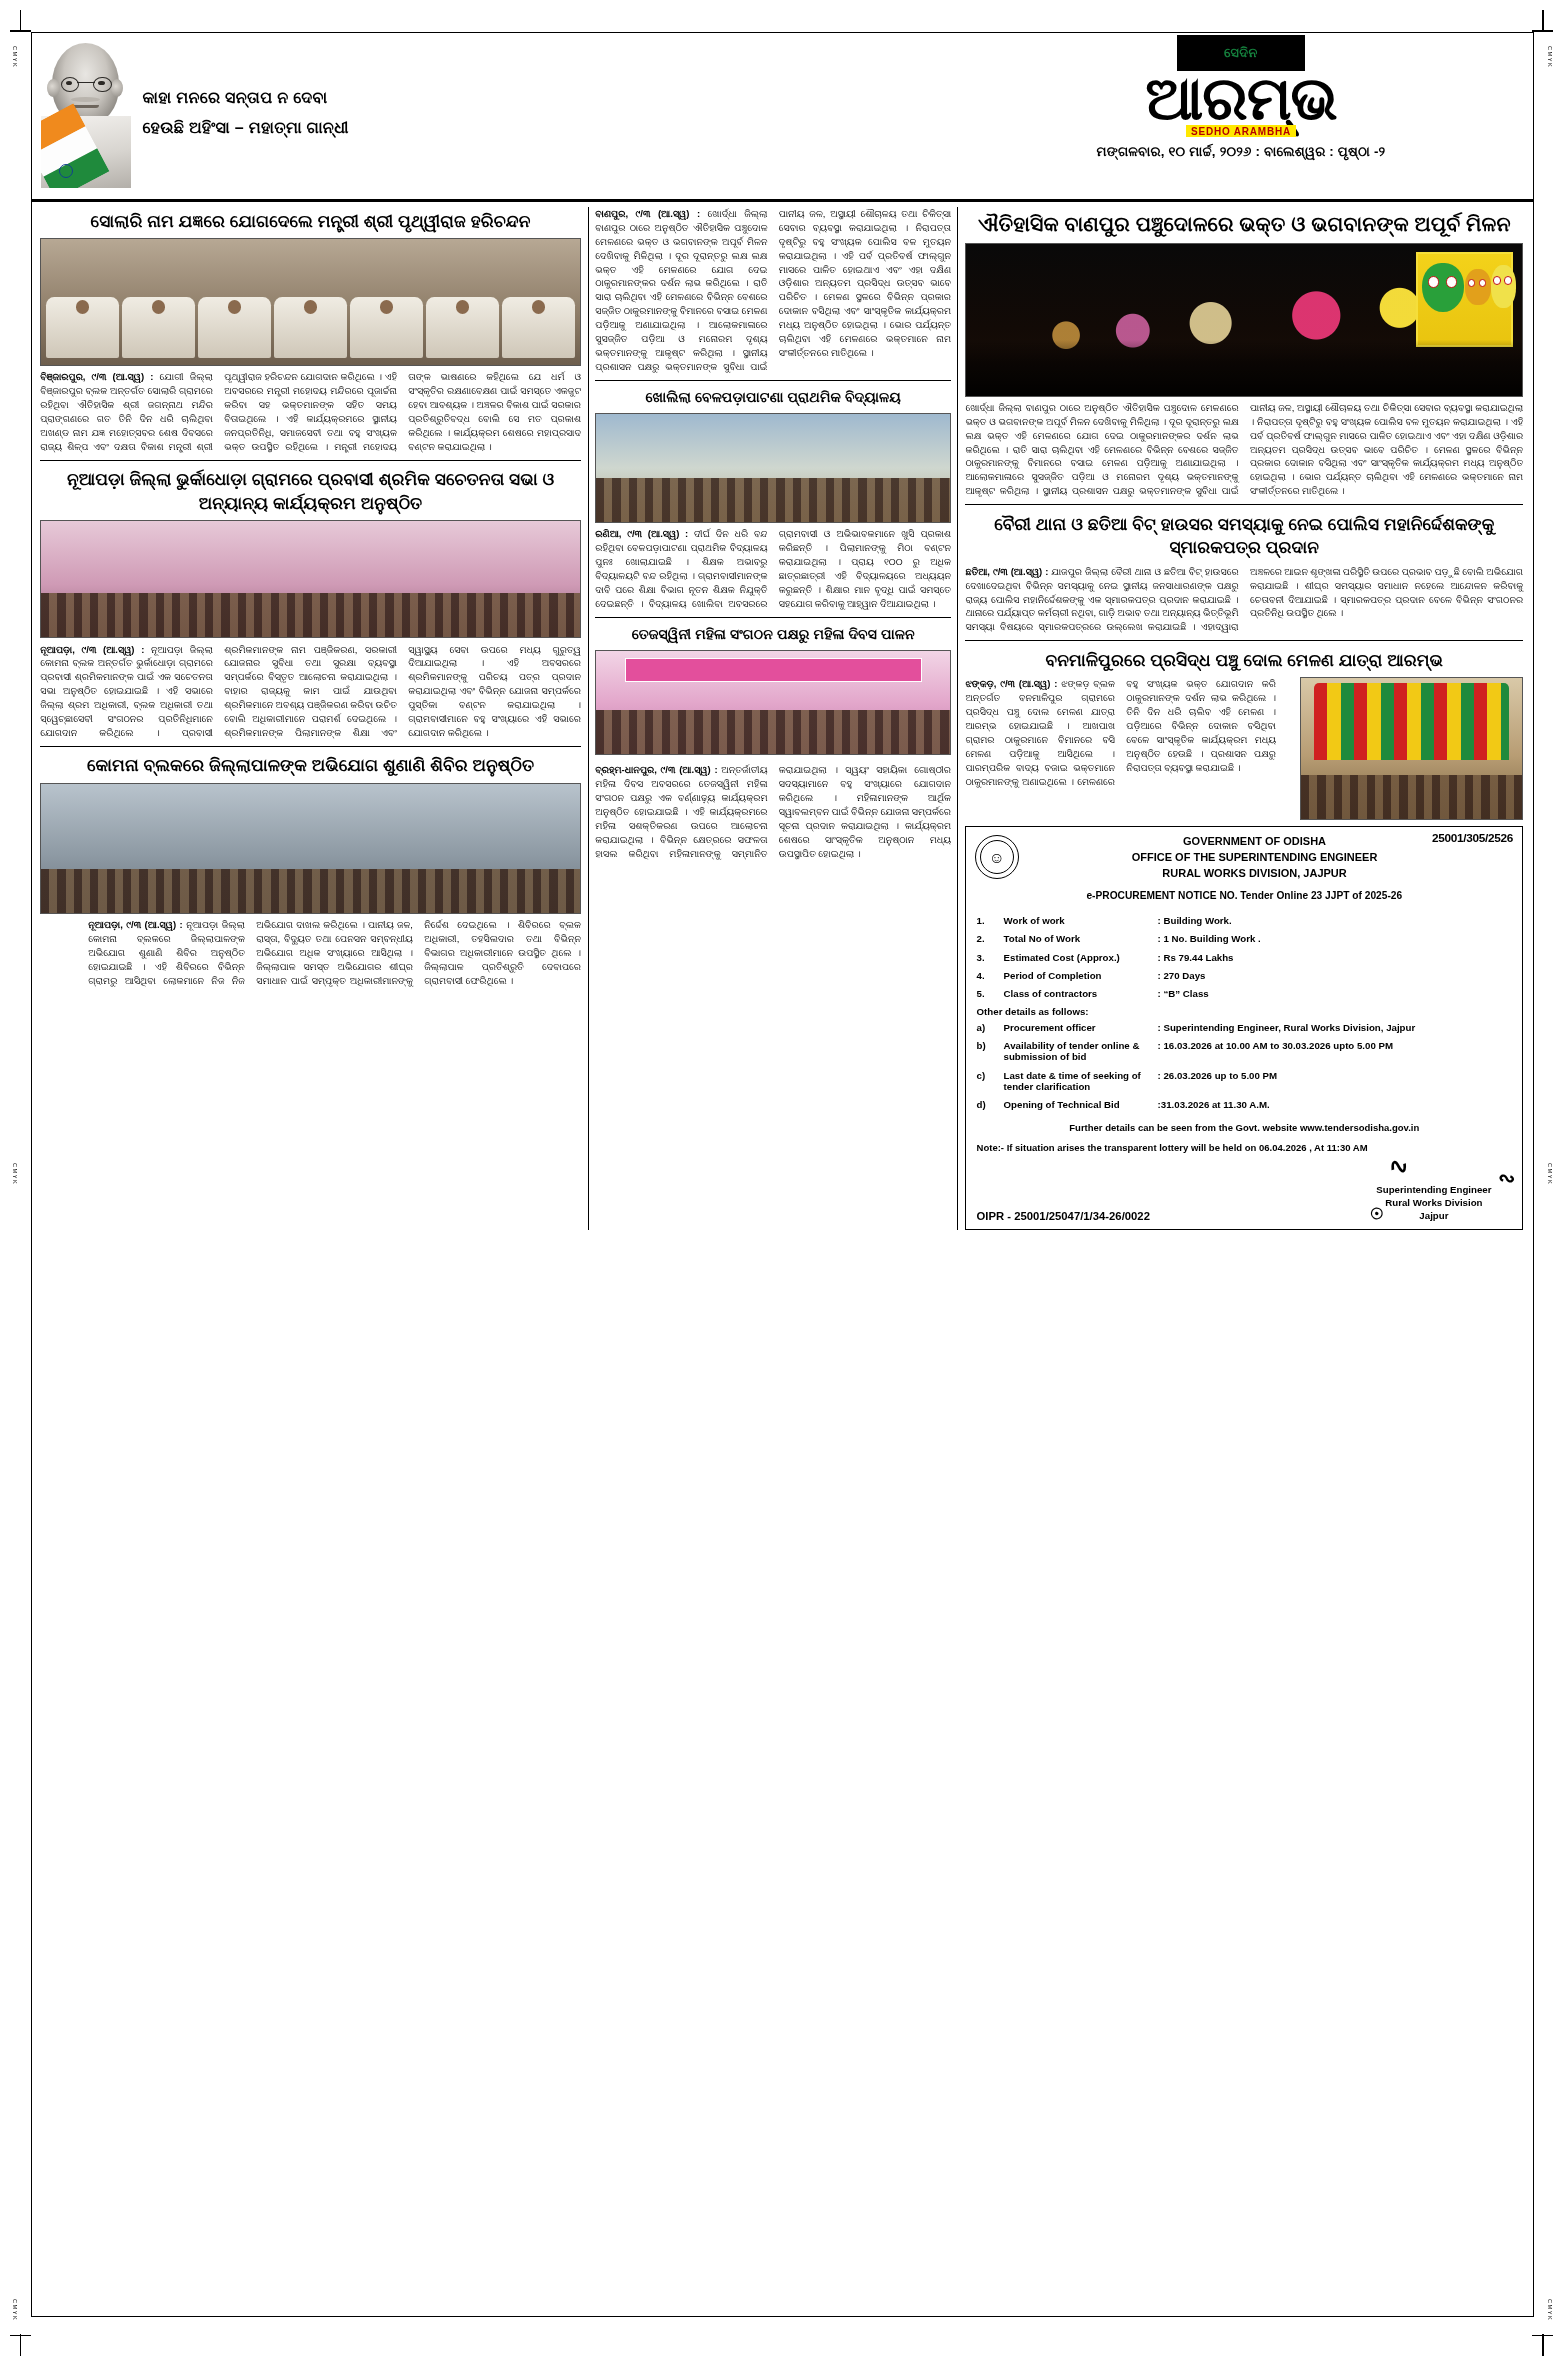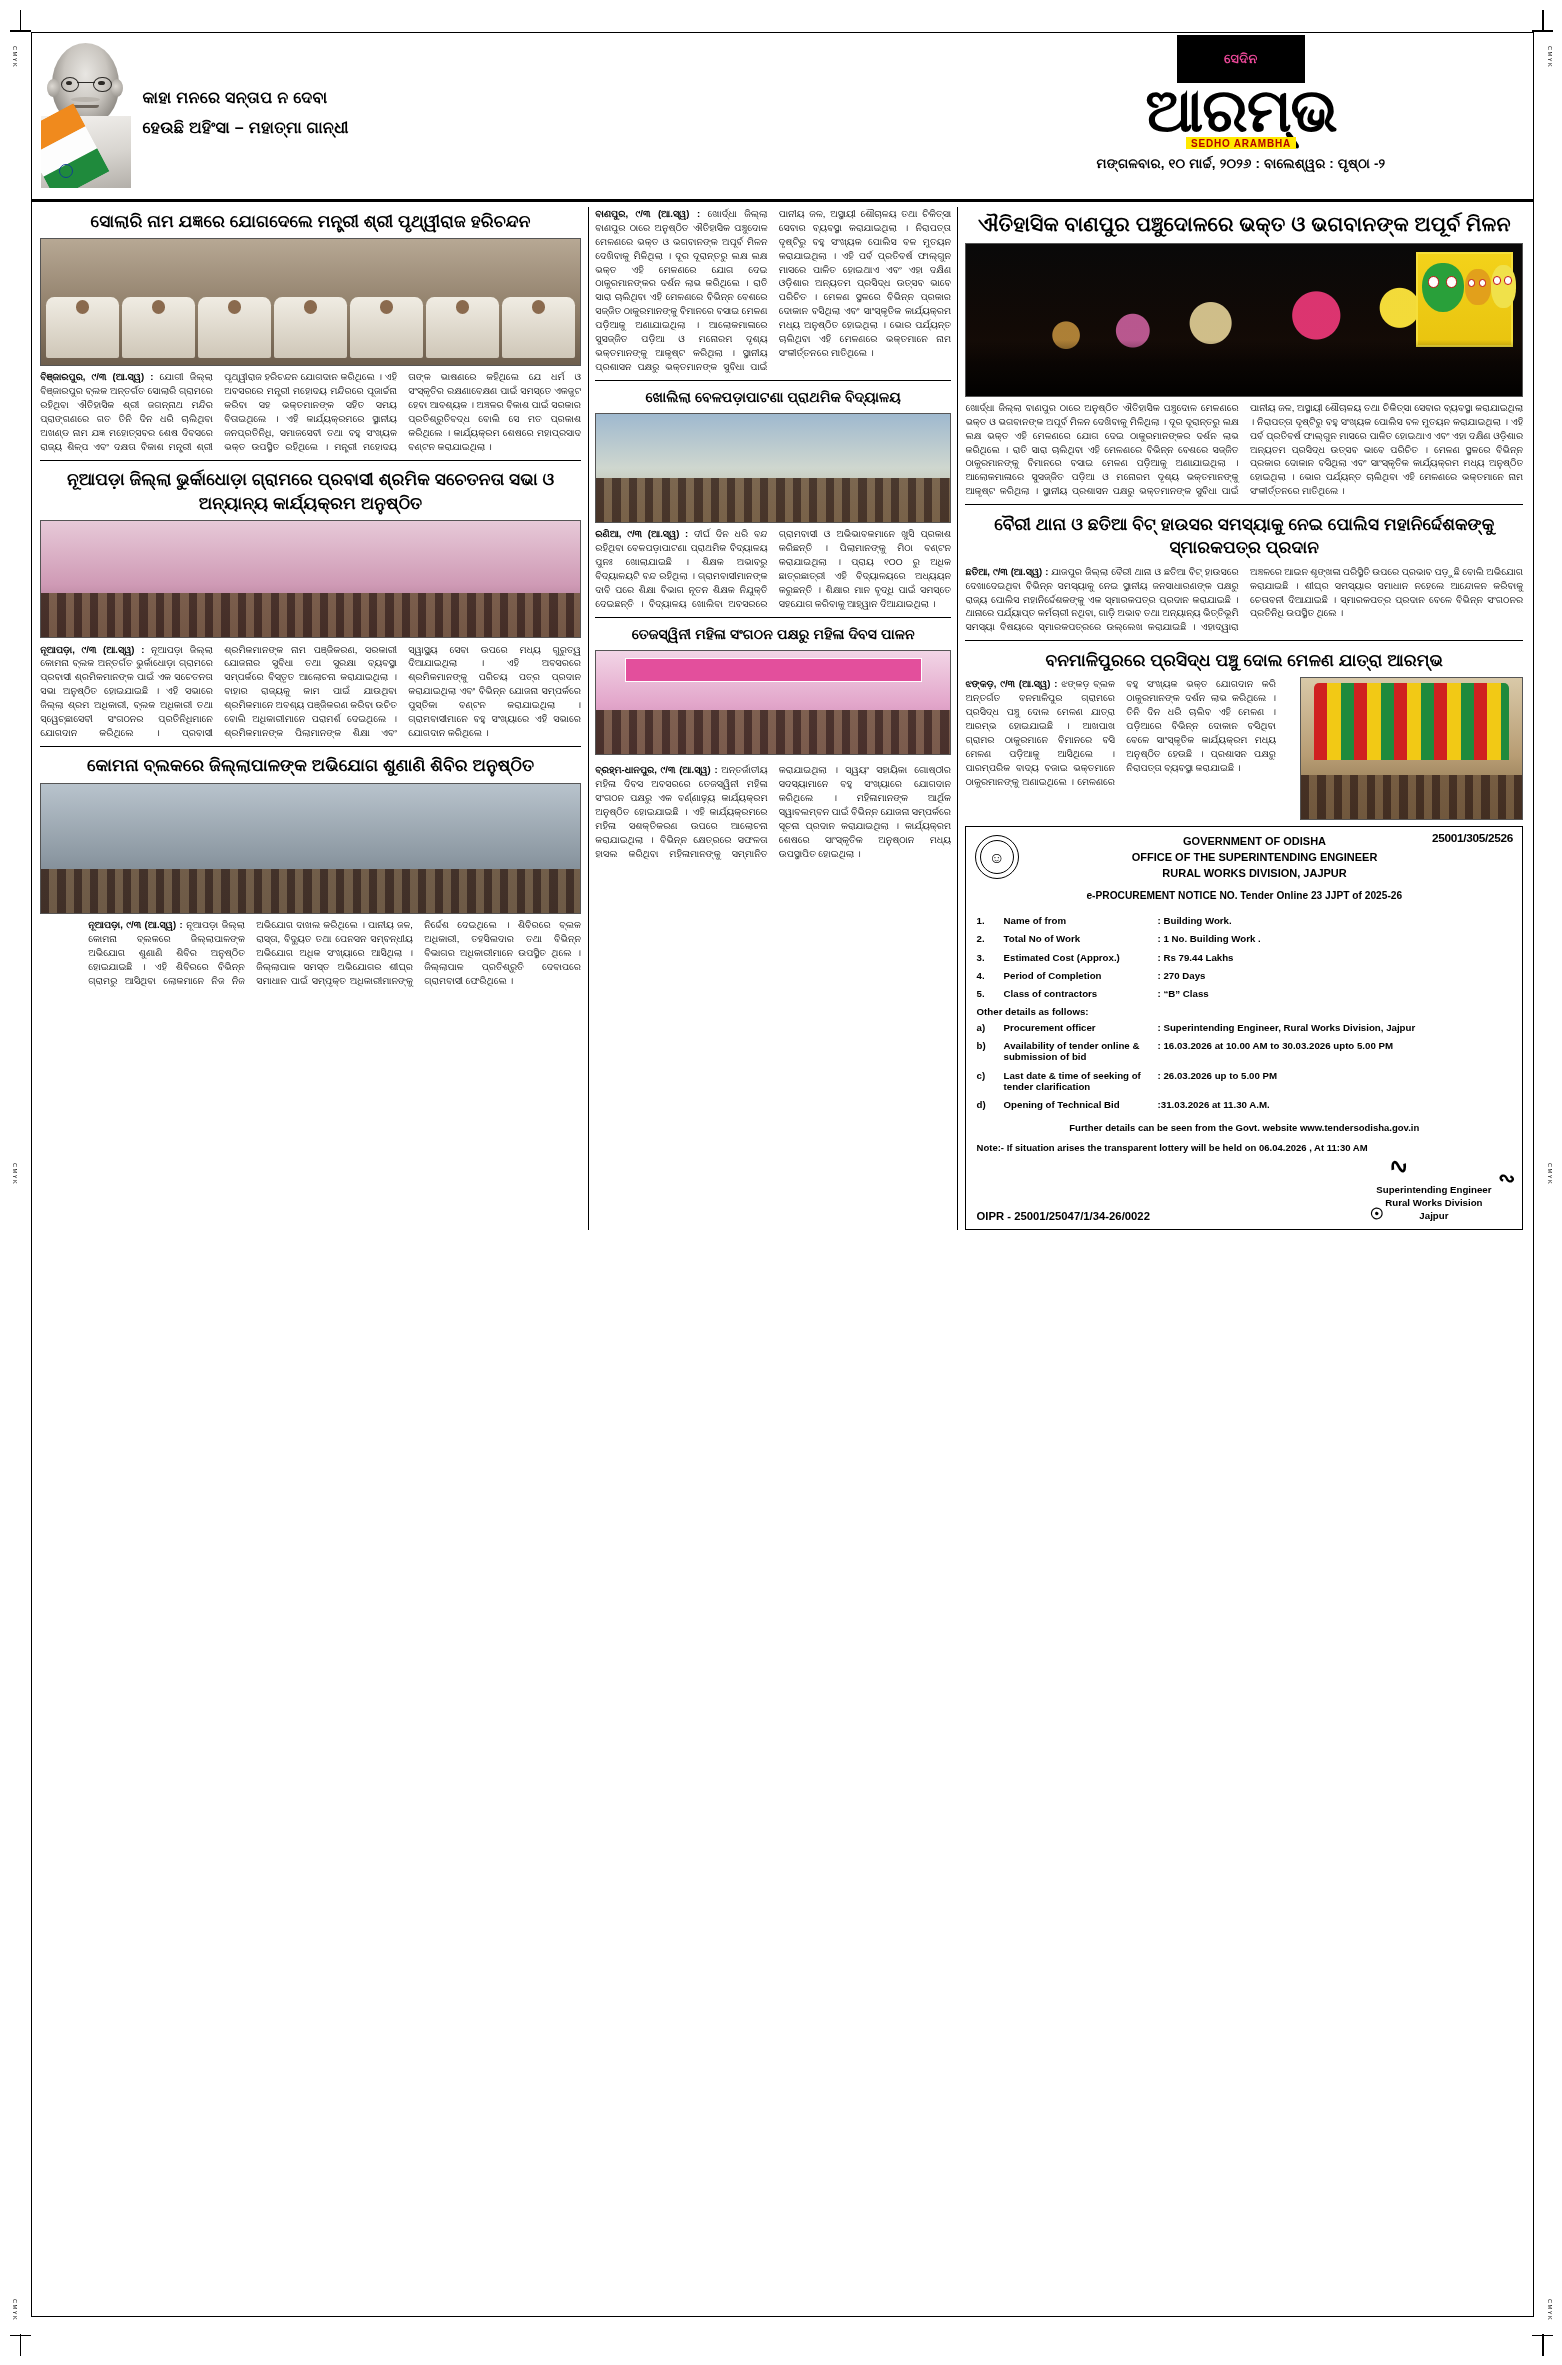--- a/index.html
+++ b/index.html
@@ -60,22 +60,22 @@
   .flag-sash { position:absolute; left:-7.2px; bottom:-2px; width:61px; height:77px; transform:rotate(-28deg); overflow:hidden; }
   .flag-sash div { height:33.33%; }
   .f-saffron { background:#f08a1d; } .f-white { background:#fdfdfd; } .f-green { background:#1f8a3c; }
   .chakra { position:absolute; left:17.4px; bottom:9.2px; width:14.3px; height:14.3px; border:1.5px solid #10408f; border-radius:50%; }
 
   .quote-block { margin-left:11.3px; }
   .quote-line { font-size:16px; font-weight:bold; letter-spacing:0.3px; line-height:1.9; color:#000; white-space:nowrap; }
 
   .brand-block { position:absolute; right:46px; top:2px; width:492px; text-align:center; }
   .brand-top {
-    display:inline-block; background:#000; color:#ec4899; font-size:12.8px; font-weight:bold;
-    padding:16px 47px; letter-spacing:0.5px; line-height:1.25;
+    display:inline-block; background:#000; color:#15803d; font-size:12.8px; font-weight:bold;
+    padding:10px 47px; letter-spacing:0.5px; line-height:1.25;
   }
   .brand-main {
     font-size:60px; font-weight:bold; line-height:.96; letter-spacing:-1px; margin-top:-1px;
   }
   .brand-sub {
     display:inline-block; background:#ffe800; color:#b50000; font-weight:bold;
     font-size:10px; letter-spacing:0.8px; padding:0.5px 5.1px; margin-top:-9.2px; position:relative; z-index:3;
   }
   .brand-date { font-size:13.3px; font-weight:bold; margin-top:7.2px; letter-spacing:0.2px; }
 
@@ -361,21 +361,21 @@
           <div>GOVERNMENT OF ODISHA</div>
           <div>OFFICE OF THE SUPERINTENDING ENGINEER</div>
           <div>RURAL WORKS DIVISION, JAJPUR</div>
         </div>
         <div class="tender-notice">e-PROCUREMENT NOTICE NO. Tender Online 23 JJPT of 2025-26</div>
 
         <table class="tender-tbl">
           <tbody>
             <tr>
               <td class="t-no">1.</td>
-              <td class="t-lbl">Name of from</td>
+              <td class="t-lbl">Work of work</td>
               <td class="t-val">: Building Work.</td>
             </tr>
             <tr>
               <td class="t-no">2.</td>
               <td class="t-lbl">Total No of Work</td>
               <td class="t-val">: 1 No. Building Work .</td>
             </tr>
             <tr>
               <td class="t-no">3.</td>
               <td class="t-lbl">Estimated Cost (Approx.)</td>

